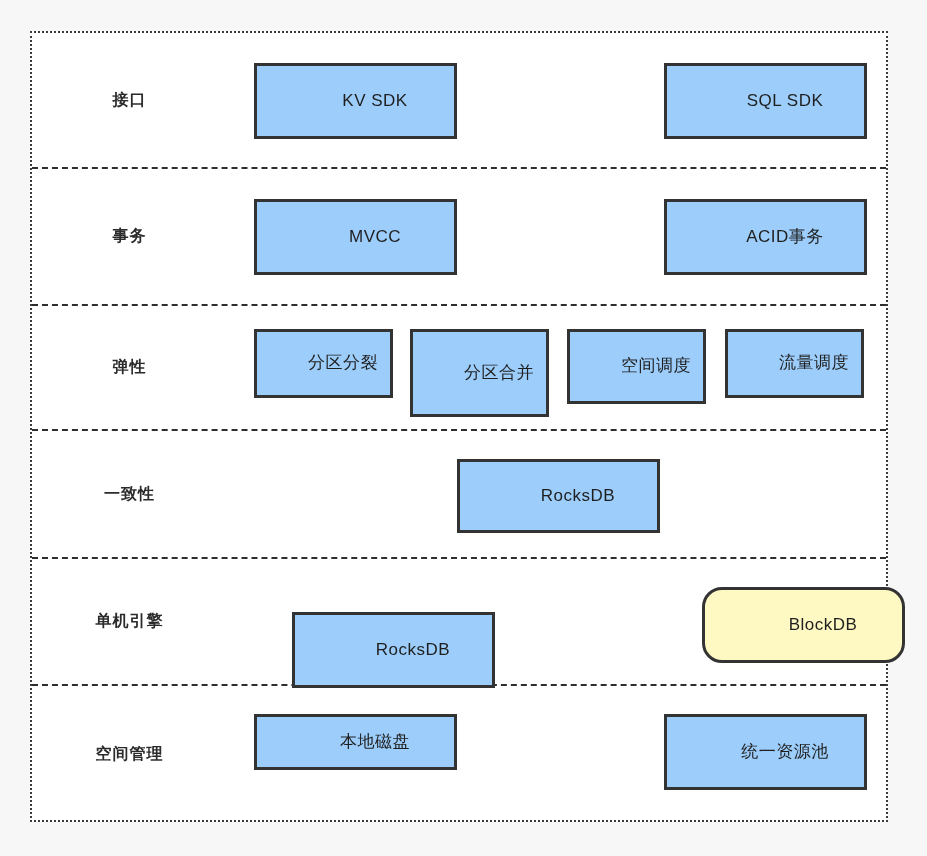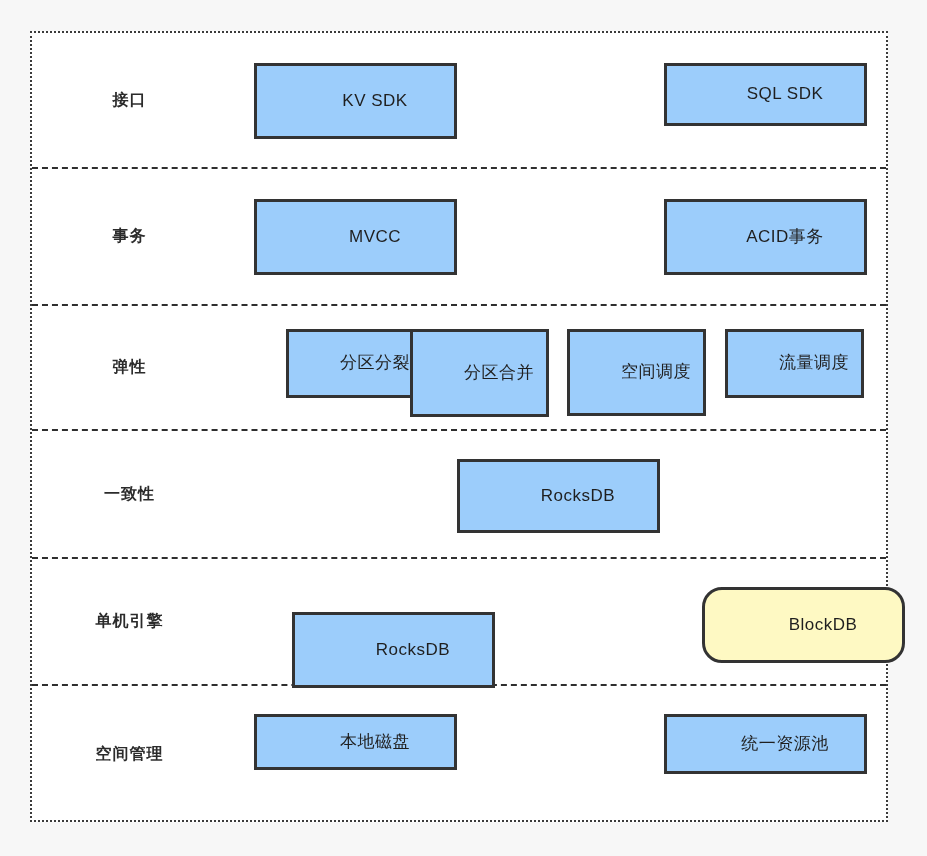--- a/index.html
+++ b/index.html
@@ -81,52 +81,52 @@
   .node-box.mid    { width: 203px; }
 </style>
 </head>
 <body>
 
 <div id="architecture-diagram" style="background: rgb(255, 255, 255); border-color: rgb(59, 59, 59);">
     <div class="layer-row" style="height: 136px;">
       <div class="layer-label">接口</div>
       <div class="layer-boxes">
         <div class="node-box wide" style="left: 27px; top: 30px; height: 76px; background: rgb(156, 205, 251); border-color: rgb(51, 51, 51);">KV SDK</div>
-        <div class="node-box wide" style="left: 437px; top: 30px; height: 63px; background: rgb(156, 205, 251); border-color: rgb(51, 51, 51);">SQL SDK</div>
+        <div class="node-box wide" style="left: 437px; top: 30px; height: 76px; background: rgb(156, 205, 251); border-color: rgb(51, 51, 51);">SQL SDK</div>
       </div>
     </div>
     <div class="layer-row" style="height: 137px;">
       <div class="layer-label">事务</div>
       <div class="layer-boxes">
         <div class="node-box wide" style="left: 27px; top: 30px; height: 76px; background: rgb(156, 205, 251); border-color: rgb(51, 51, 51);">MVCC</div>
         <div class="node-box wide" style="left: 437px; top: 30px; height: 76px; background: rgb(156, 205, 251); border-color: rgb(51, 51, 51);">ACID事务</div>
       </div>
     </div>
     <div class="layer-row" style="height: 125px;">
       <div class="layer-label">弹性</div>
       <div class="layer-boxes">
-        <div class="node-box narrow" style="left: 27px; top: 23px; height: 69px; background: rgb(156, 205, 251); border-color: rgb(51, 51, 51); margin-left: 32px;">分区分裂</div>
+        <div class="node-box narrow" style="left: 27px; top: 23px; height: 69px; background: rgb(156, 205, 251); border-color: rgb(51, 51, 51);">分区分裂</div>
         <div class="node-box narrow" style="left: 183px; top: 23px; height: 88px; background: rgb(156, 205, 251); border-color: rgb(51, 51, 51); font-family: Liberation Serif, serif;">分区合并</div>
-        <div class="node-box narrow" style="left: 340px; top: 23px; height: 87px; background: rgb(156, 205, 251); border-color: rgb(51, 51, 51);">空间调度</div>
+        <div class="node-box narrow" style="left: 340px; top: 23px; height: 75px; background: rgb(156, 205, 251); border-color: rgb(51, 51, 51);">空间调度</div>
         <div class="node-box narrow" style="left: 498px; top: 23px; height: 69px; background: rgb(156, 205, 251); border-color: rgb(51, 51, 51);">流量调度</div>
       </div>
     </div>
     <div class="layer-row" style="height: 128px;">
       <div class="layer-label">一致性</div>
       <div class="layer-boxes">
         <div class="node-box mid" style="left: 230px; top: 28px; height: 74px; background: rgb(156, 205, 251); border-color: rgb(51, 51, 51);">RocksDB</div>
       </div>
     </div>
     <div class="layer-row" style="height: 127px; gap: 38px;">
       <div class="layer-label">单机引擎</div>
       <div class="layer-boxes">
         <div class="node-box wide" style="left: 27px; top: 28px; height: 76px; background: rgb(156, 205, 251); border-color: rgb(51, 51, 51); margin-top: 25px;">RocksDB</div>
         <div class="node-box wide" style="left: 437px; top: 28px; height: 76px; background: #fef9c3; border-color: rgb(51, 51, 51); border-radius: 20px;">BlockDB</div>
       </div>
     </div>
     <div class="layer-row" style="height: 136px;">
       <div class="layer-label">空间管理</div>
       <div class="layer-boxes">
         <div class="node-box wide" style="left: 27px; top: 28px; height: 56px; background: rgb(156, 205, 251); border-color: rgb(51, 51, 51);">本地磁盘</div>
-        <div class="node-box wide" style="left: 437px; top: 28px; height: 60px; background: rgb(156, 205, 251); border-color: rgb(51, 51, 51);">统一资源池</div>
+        <div class="node-box wide" style="left: 437px; top: 28px; height: 76px; background: rgb(156, 205, 251); border-color: rgb(51, 51, 51);">统一资源池</div>
       </div>
     </div>
   </div>
 
 </body></html>

